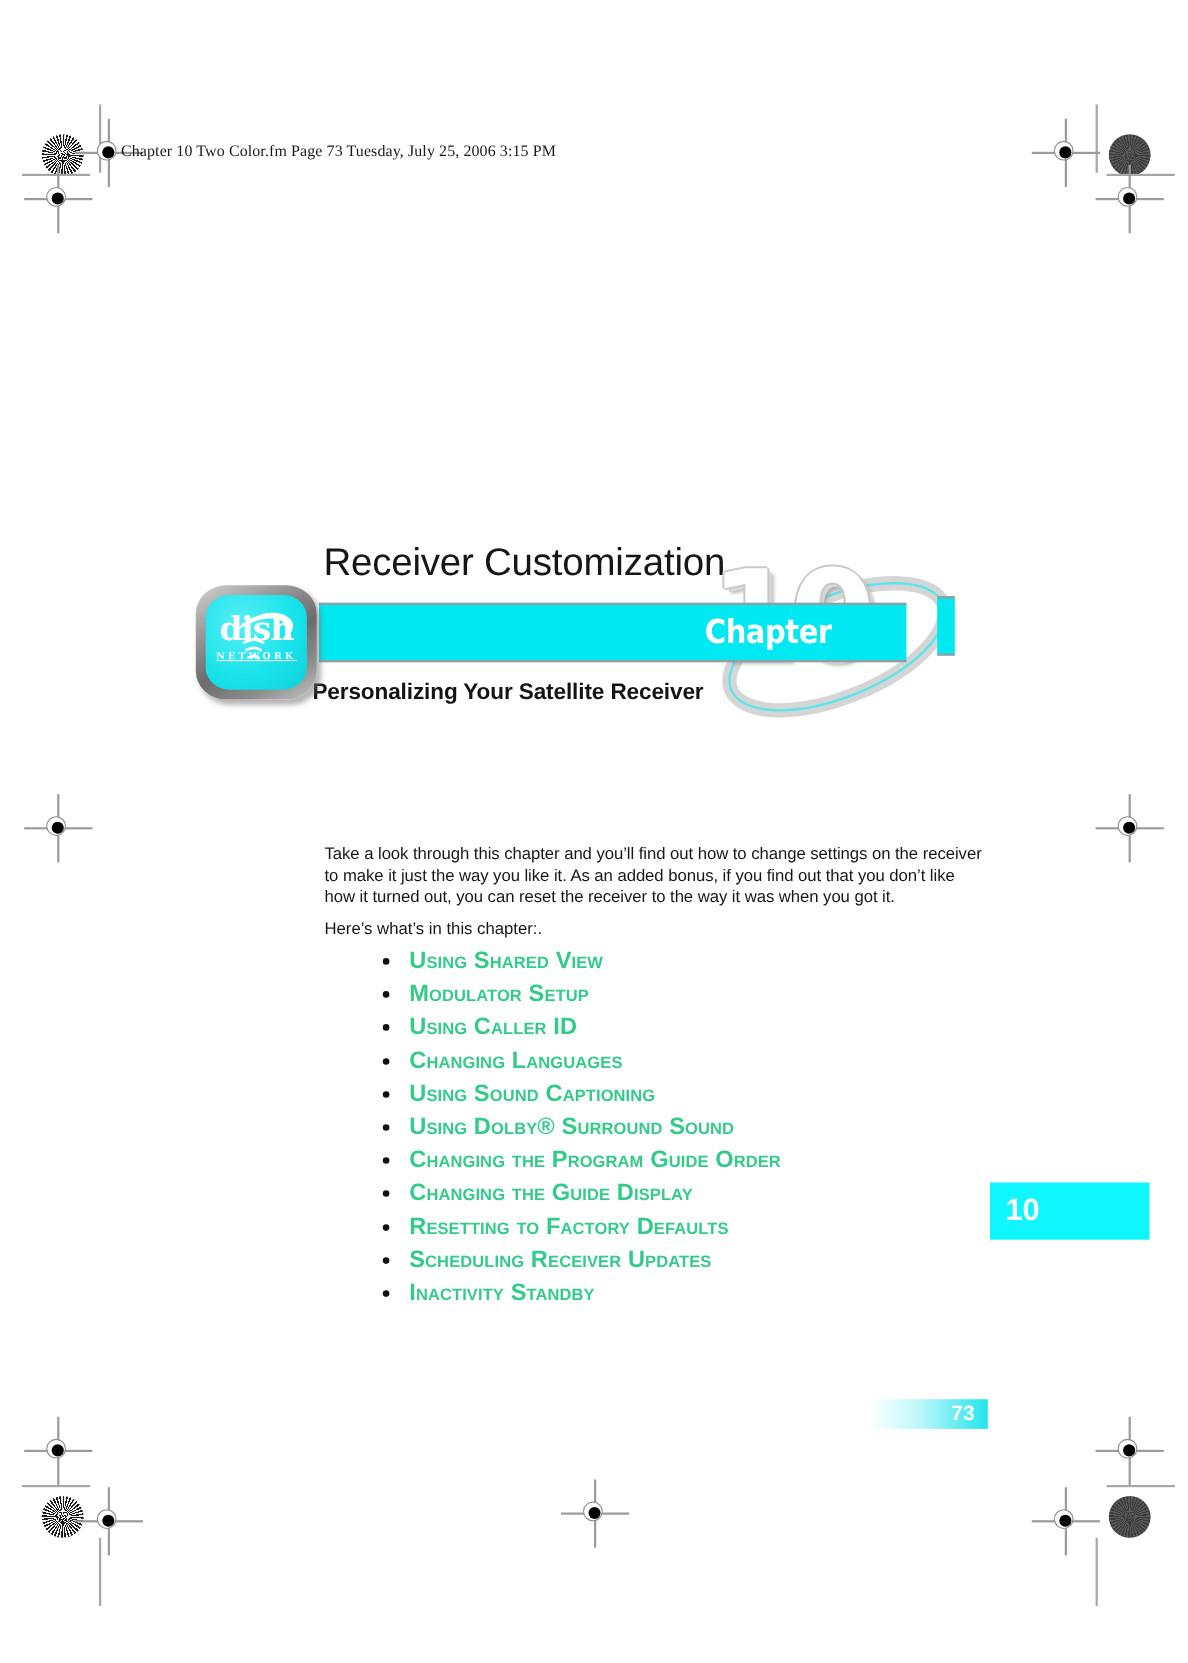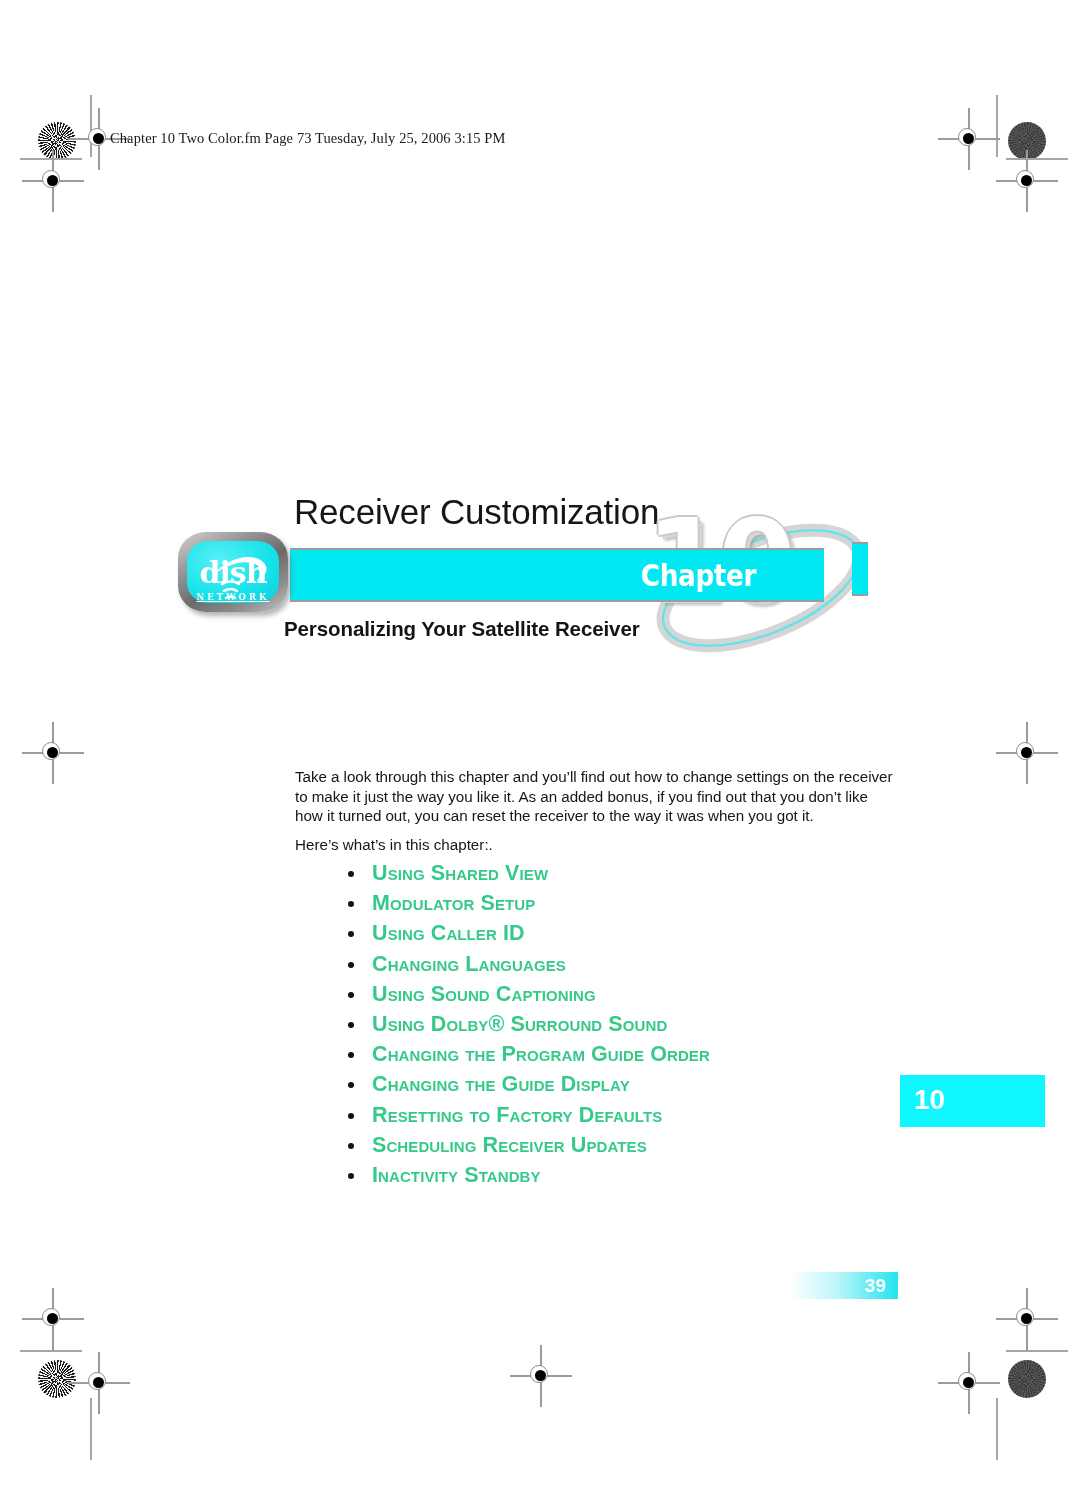--- a/index.html
+++ b/index.html
@@ -165,21 +165,21 @@
     white-space: nowrap;
     letter-spacing: -0.1px;
   }
 
   
   .logo {
     position: absolute;
     left: 0px;
     top: 40px;
     width: 110px;
-    height: 80px;
+    height: 104px;
   }
   .logo-bezel {
     position: absolute;
     inset: 0;
     border-radius: 28px / 26px;
     background: linear-gradient(150deg, #d3d3d3 0%, #9a9a9a 28%, #6b6b6b 55%, #8d8d8d 78%, #c6c6c6 100%);
     box-shadow: 3px 4px 5px rgba(110,110,110,0.5);
   }
   .logo-screen {
     position: absolute;
@@ -451,14 +451,14 @@
   <li><span class="bullet"></span><span class="txt">Resetting to Factory Defaults</span></li>
   <li><span class="bullet"></span><span class="txt">Scheduling Receiver Updates</span></li>
   <li><span class="bullet"></span><span class="txt">Inactivity Standby</span></li>
 </ul>
 
 <div class="side-tab">
   <span>10</span>
 </div>
 
 <div class="folio">
-  <span>39</span>
+  <span>73</span>
 </div>
 
 </body></html>

